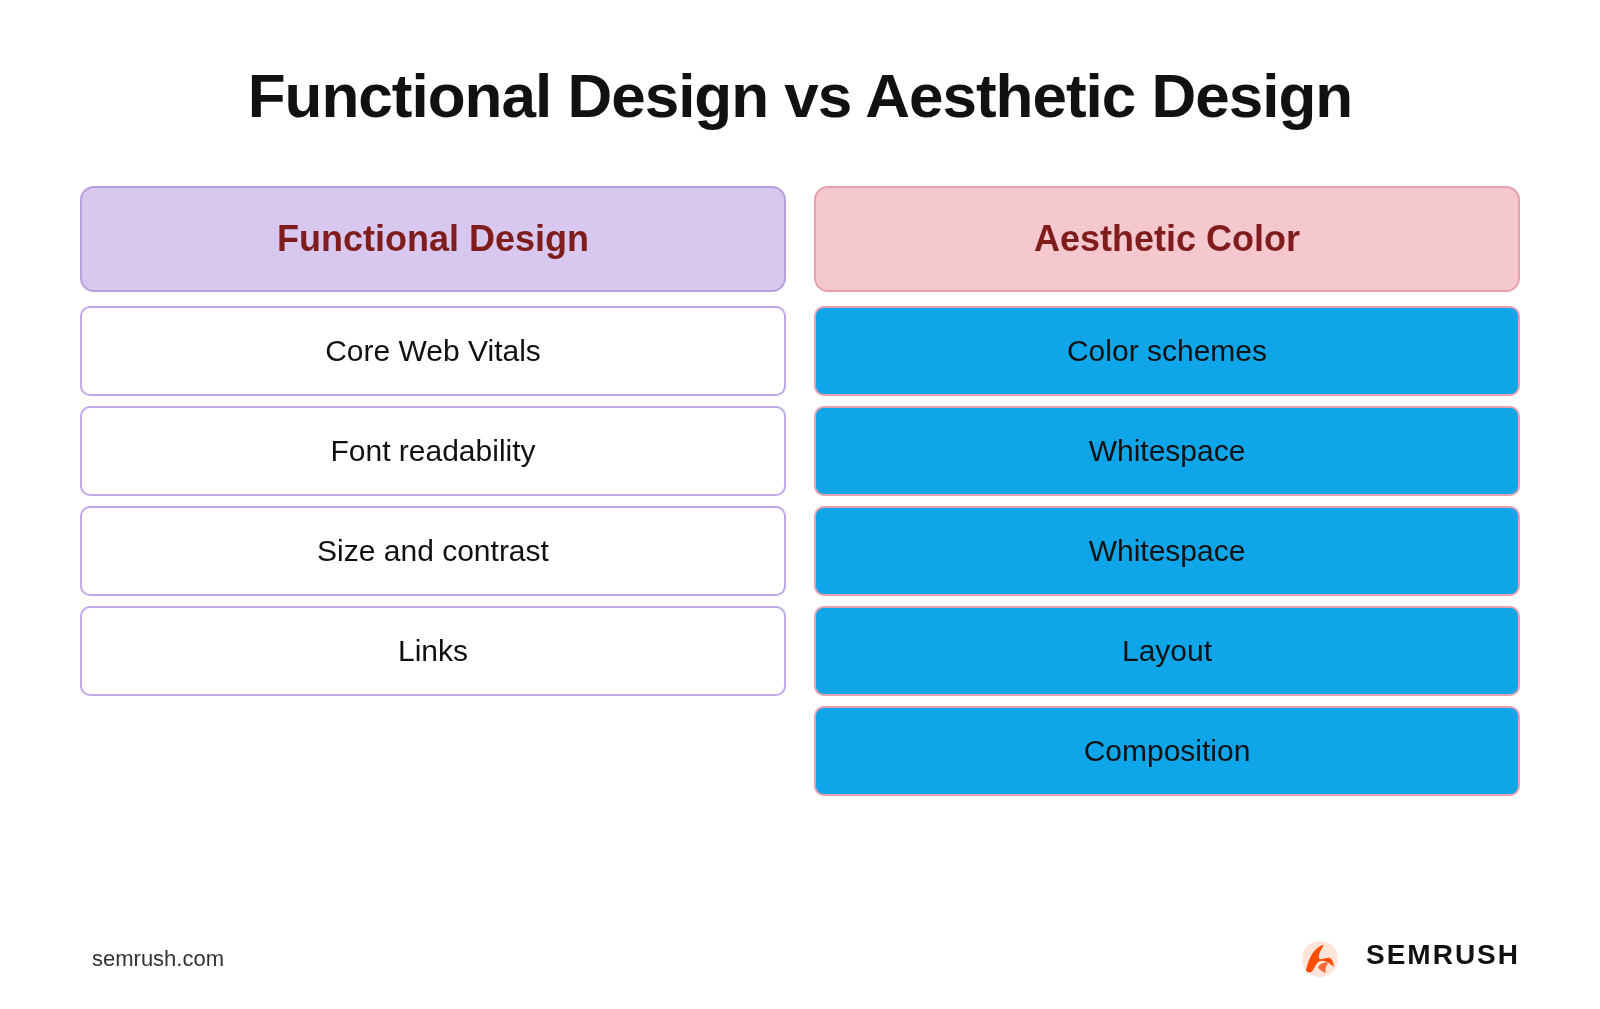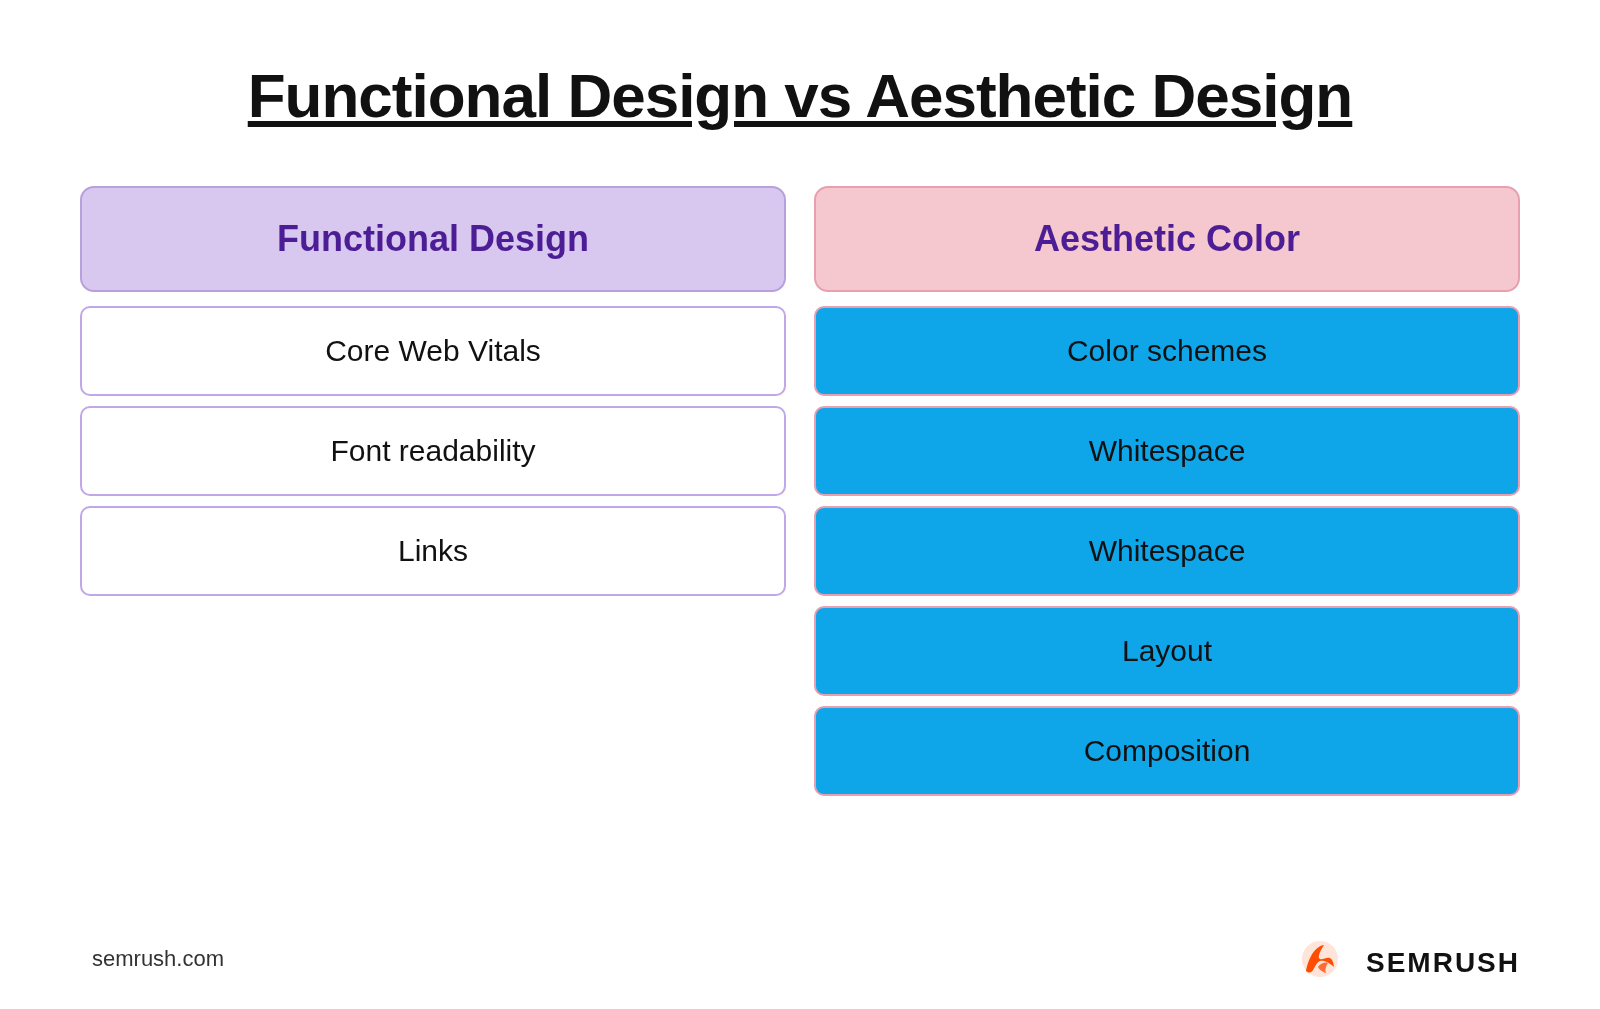--- a/index.html
+++ b/index.html
@@ -21,21 +21,20 @@
     }
 
     .title {
       margin-top: 60px;
       font-size: 62px;
       font-weight: 900;
       color: #111111;
       text-align: center;
       font-family: Arial, Helvetica, sans-serif;
       letter-spacing: -1px;
-      text-decoration: underline;
     }
 
     .comparison-table {
       display: flex;
       gap: 28px;
       margin-top: 55px;
       width: 1440px;
     }
 
     .column {
@@ -45,21 +44,21 @@
       gap: 10px;
     }
 
     .header-cell {
       border-radius: 14px;
       padding: 30px 20px;
       text-align: center;
       font-size: 36px;
       font-weight: 700;
       font-family: Arial, Helvetica, sans-serif;
-      color: #4c1d95;
+      color: #7f1d1d;
       margin-bottom: 4px;
     }
 
     .functional-header {
       background: #d8c8f0;
       border: 2px solid #b8a0dc;
     }
 
     .aesthetic-header {
       background: #f5c8d0;
@@ -98,21 +97,21 @@
     }
 
     .footer-url {
       font-size: 22px;
       color: #333333;
       font-family: Arial, Helvetica, sans-serif;
     }
 
     .semrush-logo {
       display: flex;
-      align-items: flex-end;
+      align-items: flex-start;
       gap: 22px;
     }
 
     .semrush-icon {
       width: 48px;
       height: 40px;
     }
 
     .semrush-text {
       font-size: 28px;
@@ -126,20 +125,21 @@
 <body>
 
 <h1 class="title">Functional Design vs Aesthetic Design</h1>
 
 <div class="comparison-table">
 
   <div class="column">
     <div class="header-cell functional-header">Functional Design</div>
     <div class="data-cell functional-cell">Core Web Vitals</div>
     <div class="data-cell functional-cell">Font readability</div>
+    <div class="data-cell functional-cell">Size and contrast</div>
     <div class="data-cell functional-cell">Links</div>
   </div>
 
   <div class="column">
     <div class="header-cell aesthetic-header">Aesthetic Color</div>
     <div class="data-cell aesthetic-cell">Color schemes</div>
     <div class="data-cell aesthetic-cell">Whitespace</div>
     <div class="data-cell aesthetic-cell">Whitespace</div>
     <div class="data-cell aesthetic-cell">Layout</div>
     <div class="data-cell aesthetic-cell">Composition</div>

